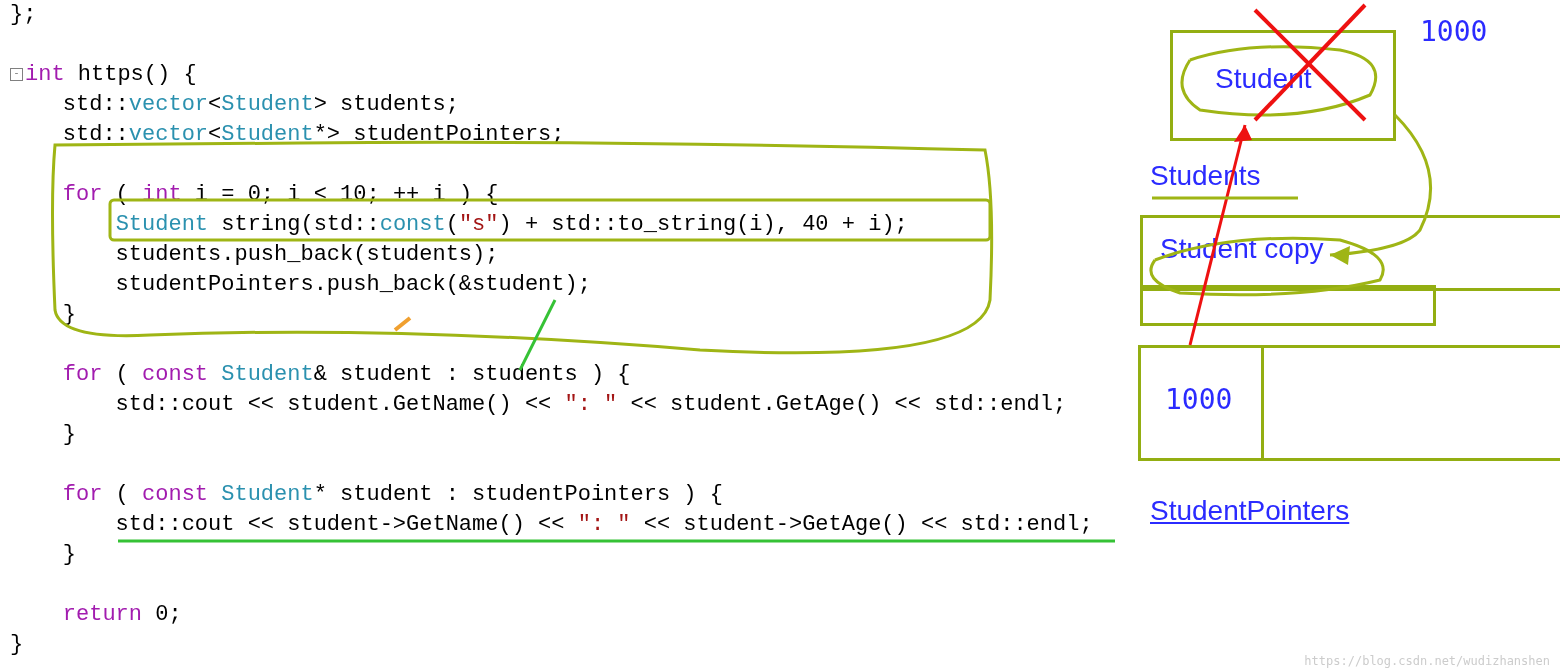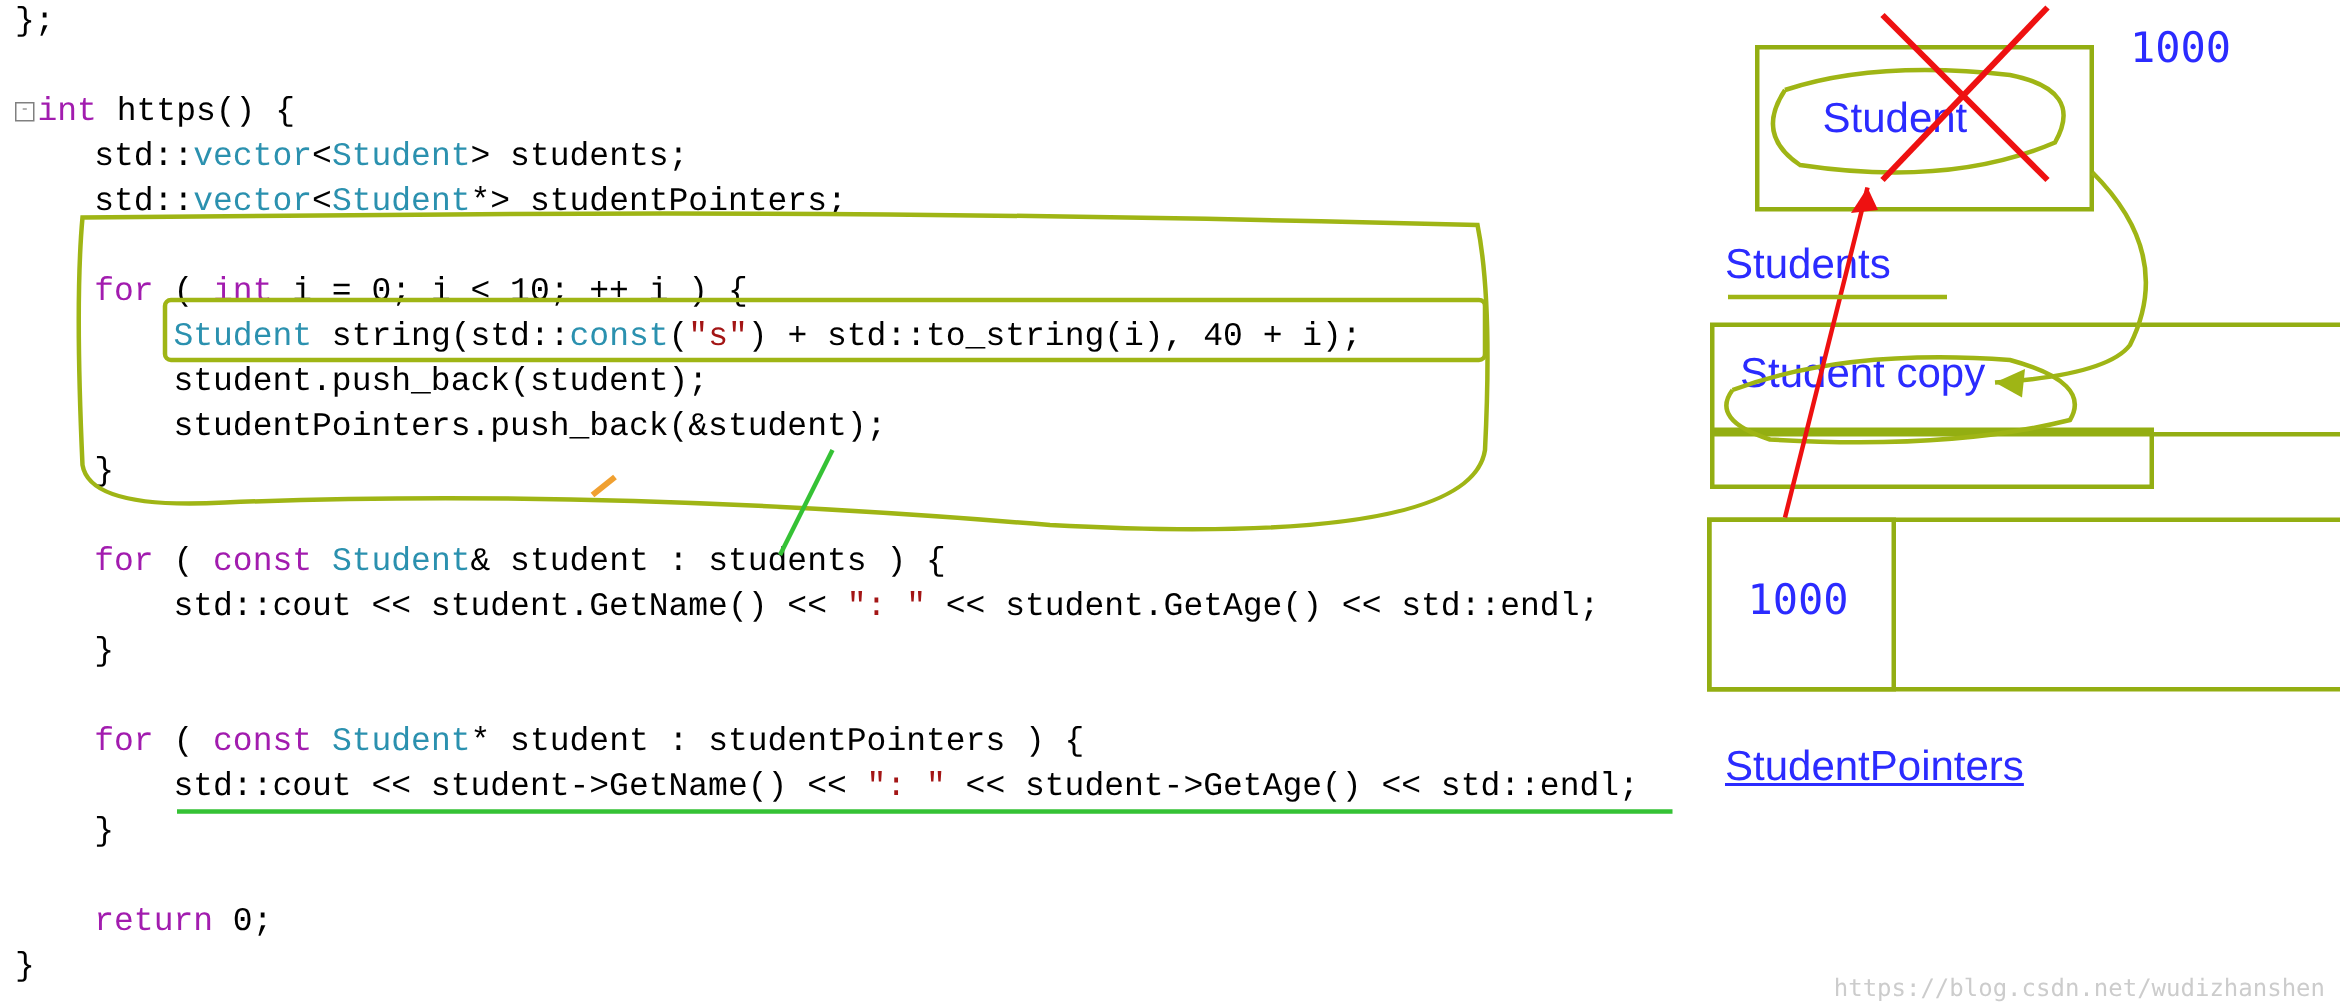--- a/index.html
+++ b/index.html
@@ -60,36 +60,36 @@
       left: 0;
       width: 1560px;
       height: 672px;
       pointer-events: none;
     }
     .watermark {
       position: absolute;
       bottom: 4px;
       right: 10px;
       font-family: monospace;
-      font-size: 16px;
+      font-size: 12px;
       color: #cccccc;
     }
   </style>
 </head>
 <body>
 
 <div class="code-area"><span>};</span>
 
 <span class="fold">-</span><span class="kw">int</span><span> https() {</span>
 <span>    std::</span><span class="member">vector</span><span>&lt;</span><span class="type">Student</span><span>&gt; students;</span>
 <span>    std::</span><span class="member">vector</span><span>&lt;</span><span class="type">Student</span><span>*&gt; studentPointers;</span>
 
 <span>    </span><span class="kw">for</span><span> ( </span><span class="kw">int</span><span> i = 0; i &lt; 10; ++ i ) {</span>
 <span>        </span><span class="type">Student</span><span> string(std::</span><span class="member">const</span><span>(</span><span class="str">"s"</span><span>) + std::to_string(i), 40 + i);</span>
-<span>        student.push_back(student);</span>
+<span>        students.push_back(students);</span>
 <span>        studentPointers.push_back(&amp;student);</span>
 <span>    }</span>
 
 <span>    </span><span class="kw">for</span><span> ( </span><span class="kw">const</span><span> </span><span class="type">Student</span><span>&amp; student : students ) {</span>
 <span>        std::cout &lt;&lt; student.GetName() &lt;&lt; </span><span class="str">": "</span><span> &lt;&lt; student.GetAge() &lt;&lt; std::endl;</span>
 <span>    }</span>
 
 <span>    </span><span class="kw">for</span><span> ( </span><span class="kw">const</span><span> </span><span class="type">Student</span><span>* student : studentPointers ) {</span>
 <span>        std::cout &lt;&lt; student-&gt;GetName() &lt;&lt; </span><span class="str">": "</span><span> &lt;&lt; student-&gt;GetAge() &lt;&lt; std::endl;</span>
 <span>    }</span>

